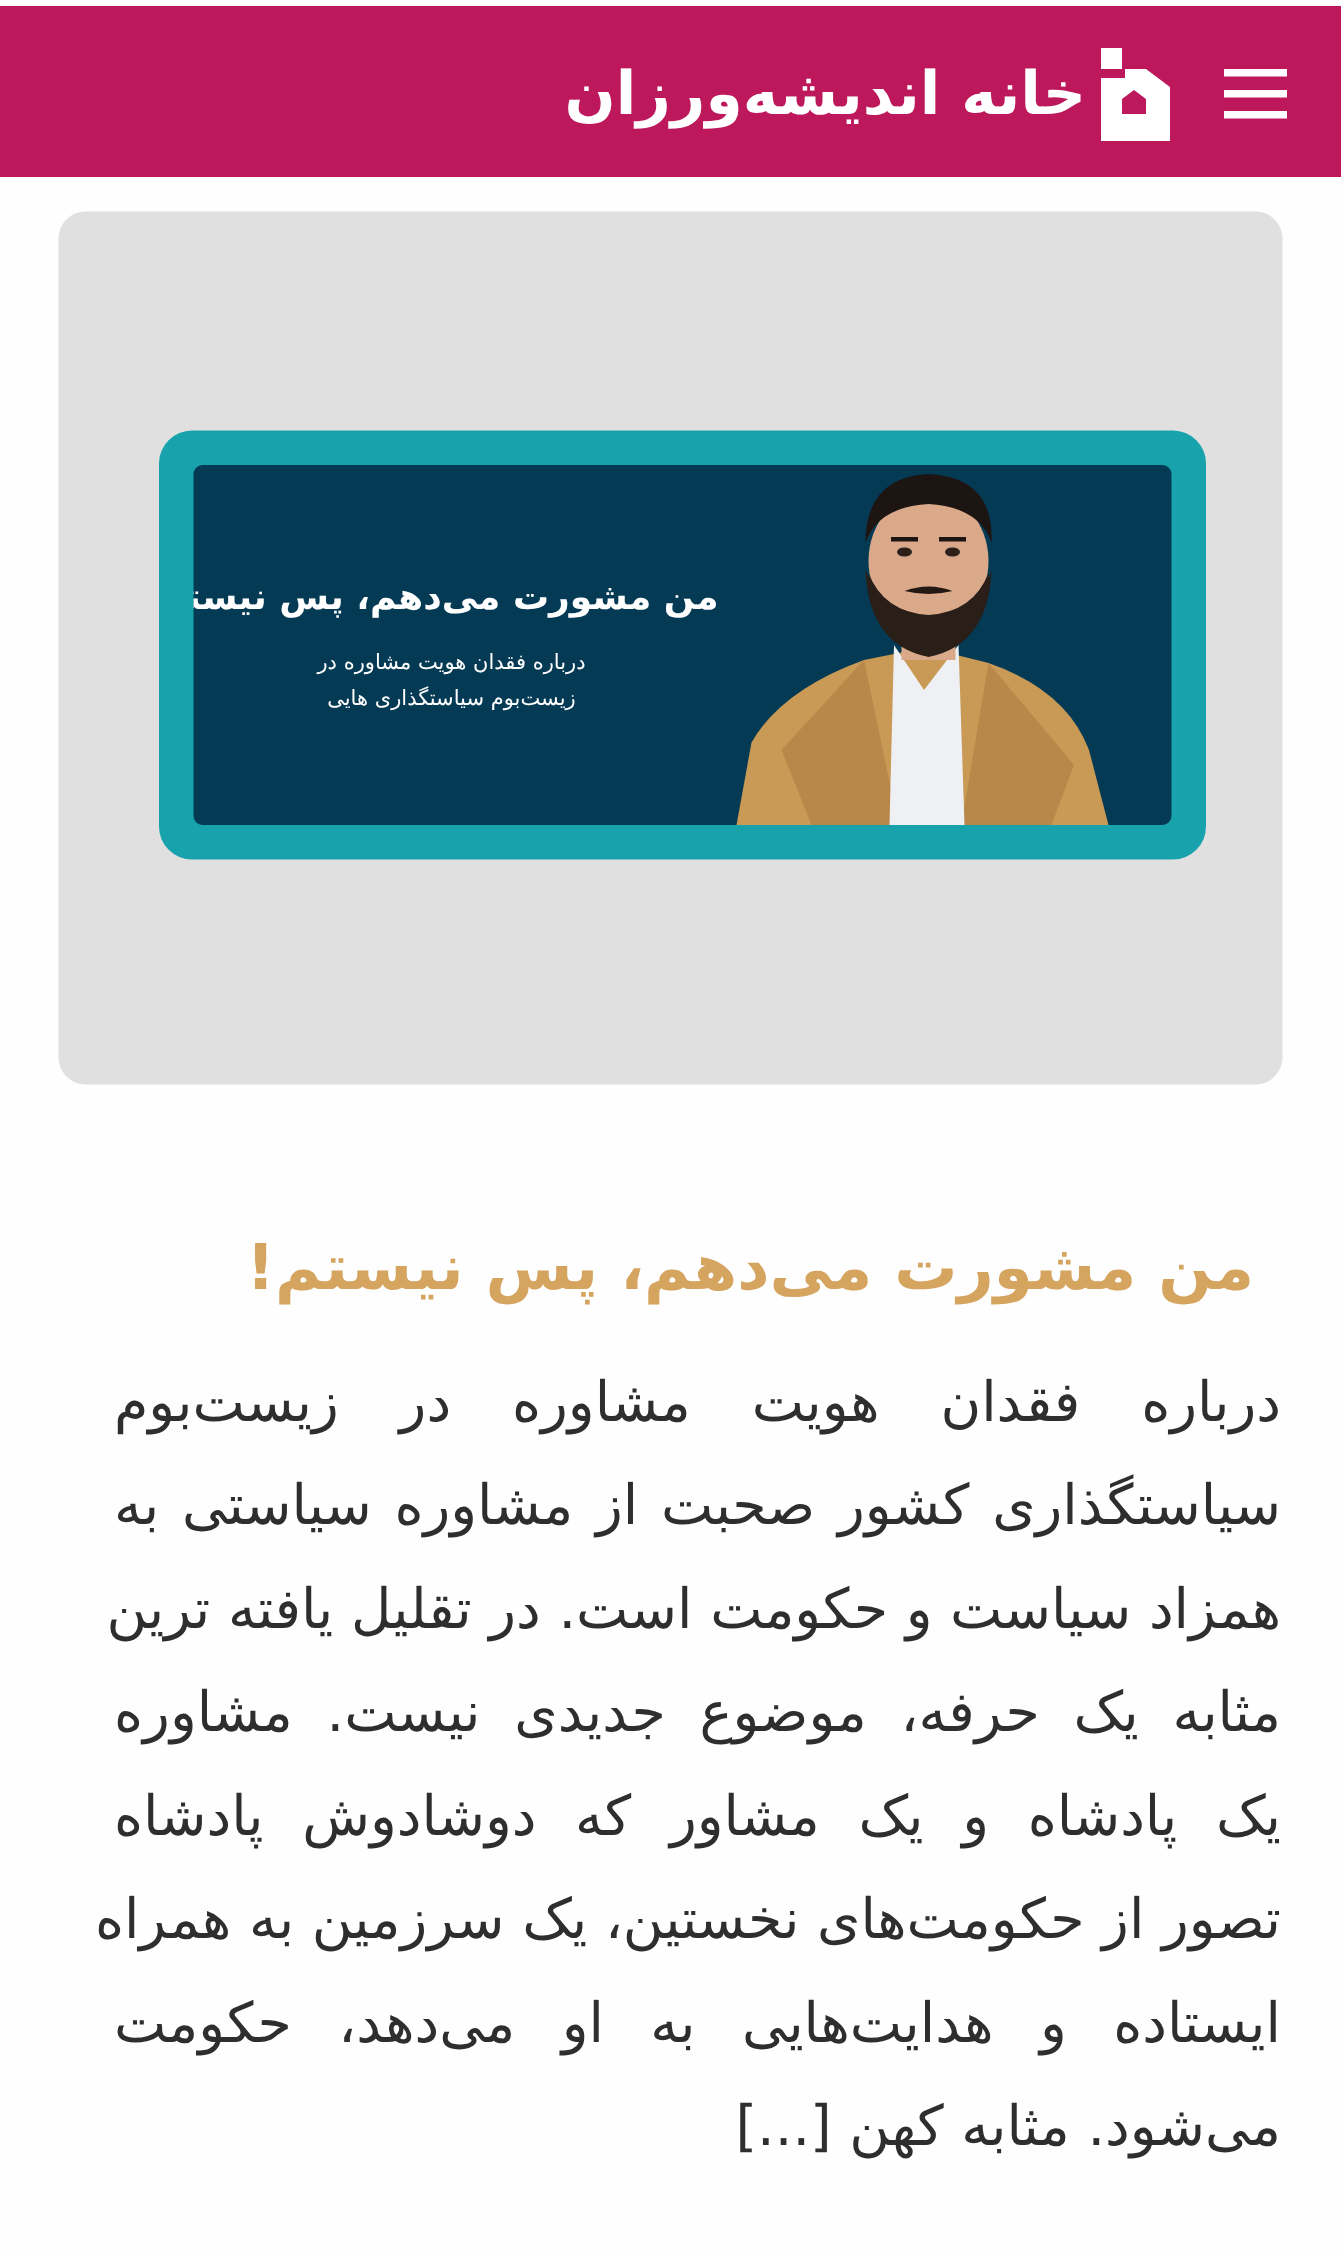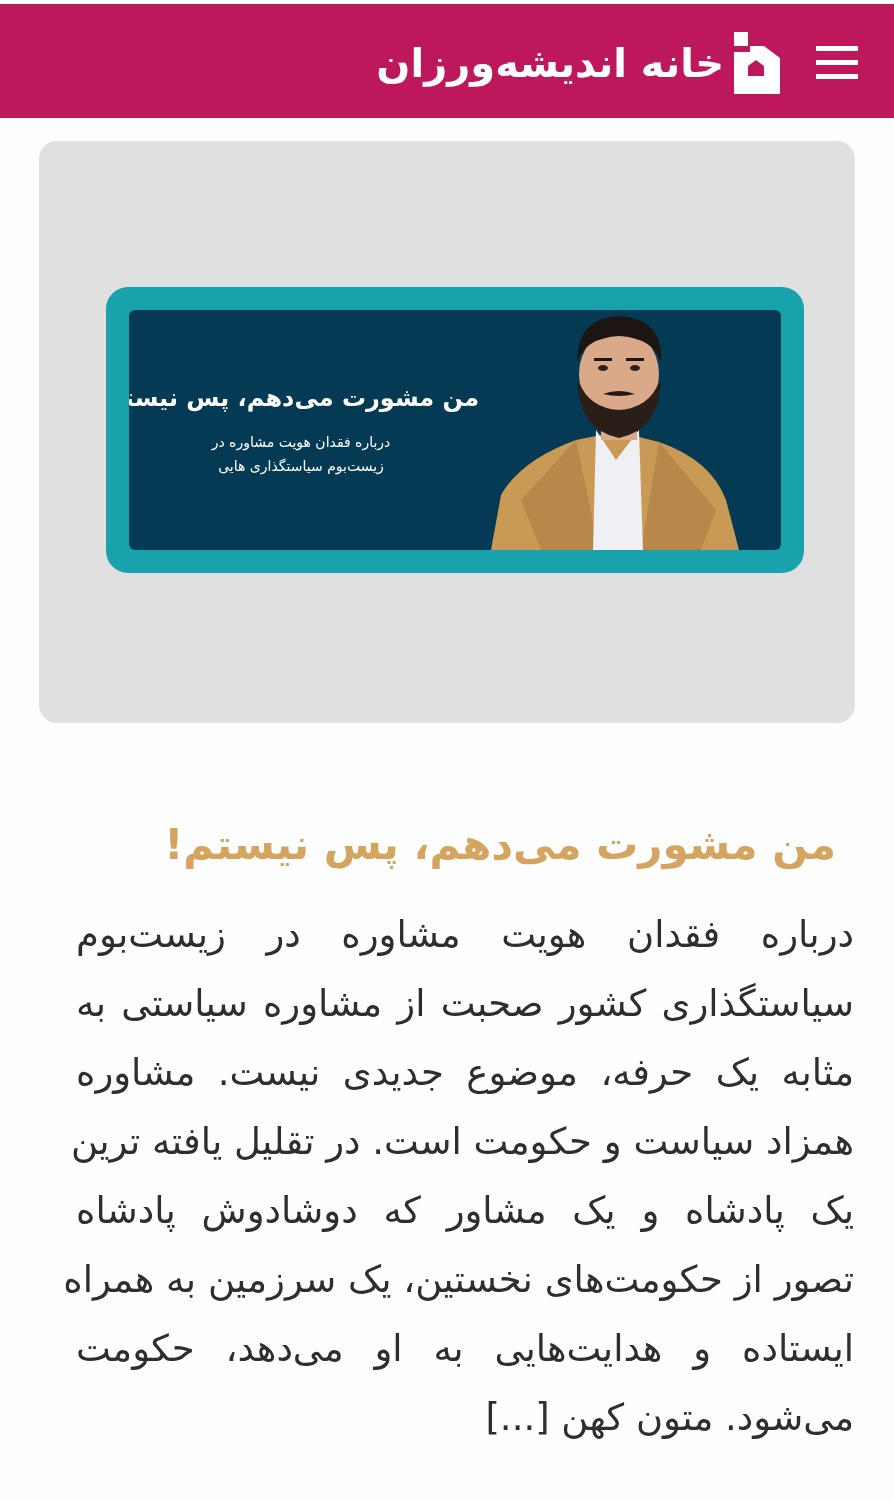--- a/index.html
+++ b/index.html
@@ -203,21 +203,21 @@
         </svg>
       </div>
     </div>
   </div>
 
   <h1 class="article-title">من مشورت می‌دهم، پس نیستم!</h1>
 
   <div class="article-excerpt">
     <span class="line">درباره فقدان هویت مشاوره در زیست‌بوم</span>
     <span class="line">سیاستگذاری کشور صحبت از مشاوره سیاستی به</span>
+    <span class="line">همزاد سیاست و حکومت است. در تقلیل یافته ترین</span>
     <span class="line">مثابه یک حرفه، موضوع جدیدی نیست. مشاوره</span>
-    <span class="line">همزاد سیاست و حکومت است. در تقلیل یافته ترین</span>
     <span class="line">یک پادشاه و یک مشاور که دوشادوش پادشاه</span>
     <span class="line">تصور از حکومت‌های نخستین، یک سرزمین به همراه</span>
     <span class="line">ایستاده و هدایت‌هایی به او می‌دهد، حکومت</span>
-    <span class="line last">می‌شود. متون کهن [...]</span>
+    <span class="line last">می‌شود. مثابه کهن [...]</span>
   </div>
 
 </div>
 
 </body></html>

